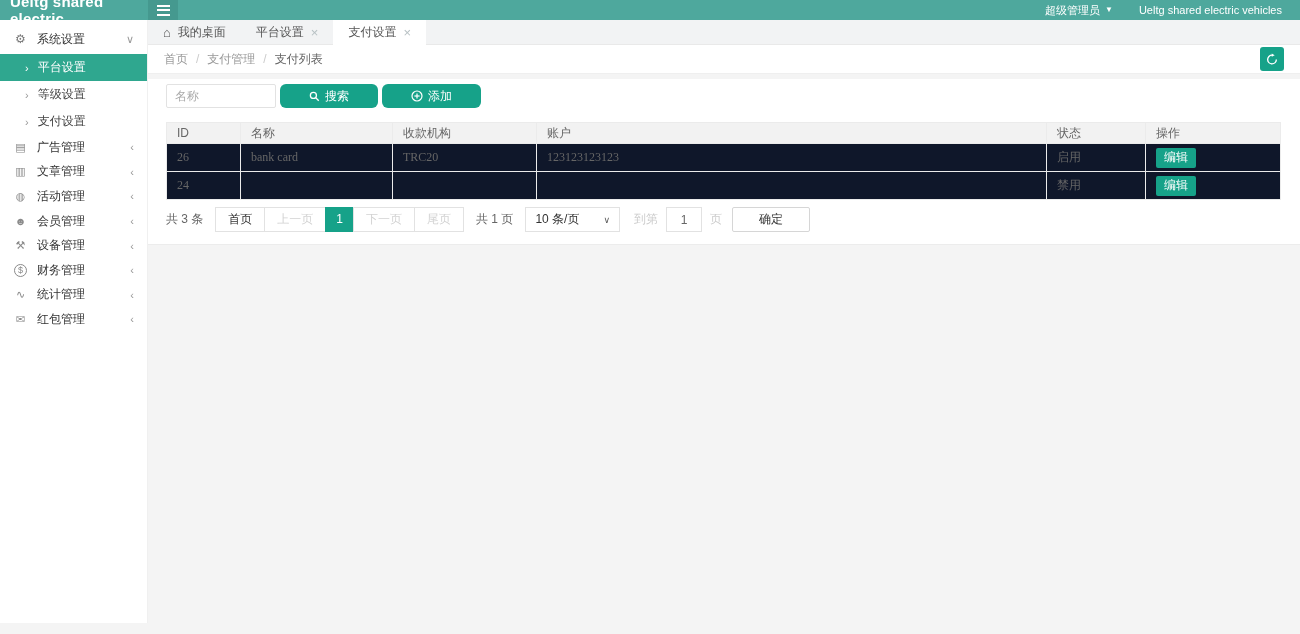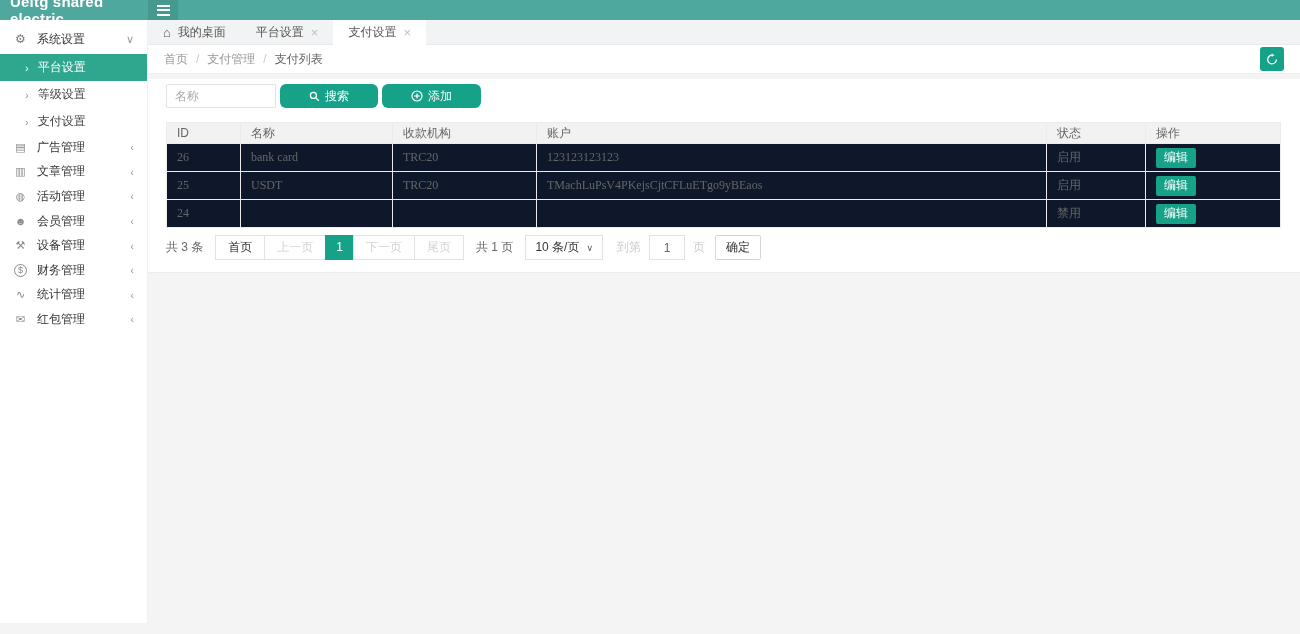--- a/index.html
+++ b/index.html
@@ -60,38 +60,45 @@
   .edit-btn { background:#16a289; color:#fff; border:none; border-radius:2px; height:20px; padding:0 8px; font-size:12px; cursor:pointer; font-family:inherit; }
   
   .pager { display:flex; align-items:center; margin-top:7px; height:25px; }
   .pager .total { color:#666; margin-right:12px; }
   .pgroup { display:flex; }
   .pbtn { min-width:26px; height:25px; line-height:23px; text-align:center; padding:0 12px; border:1px solid #e2e2e2; background:#fff; color:#333; margin-left:-1px; cursor:pointer; }
   .pbtn.first { margin-left:0; }
   .pbtn.disabled { color:#d2d2d2; cursor:default; }
   .pbtn.current { background:#16a289; border-color:#16a289; color:#fff; padding:0 10px; }
   .pages-count { color:#666; margin:0 12px; }
-  .psize { height:25px; border:1px solid #e2e2e2; background:#fff; display:flex; align-items:center; gap:7px; padding:0 9px; color:#333; cursor:pointer; }
+  .psize { height:25px; border:1px solid #e2e2e2; background:#fff; display:flex; align-items:center; gap:24px; padding:0 9px; color:#333; cursor:pointer; }
   .psize .sel-caret { font-size:9px; color:#555; }
   .goto-label { color:#ccc; margin:0 8px 0 14px; }
   .goto-input { width:36px; height:25px; border:1px solid #e2e2e2; text-align:center; color:#666; font-size:12px; outline:none; font-family:inherit; }
   .goto-unit { color:#ccc; margin:0 10px 0 8px; }
-  .confirm-btn { height:25px; border:1px solid #d6d6d6; background:#fff; border-radius:2px; color:#333; padding:0 10px; font-size:12px; cursor:pointer; font-family:inherit; }
+  .confirm-btn { height:25px; border:1px solid #d6d6d6; background:#fff; border-radius:2px; color:#333; padding:0 26px; font-size:12px; cursor:pointer; font-family:inherit; }
 </style>
 </head>
 <body>
 
 <header class="topbar">
   <div class="logo">Ueltg shared electric</div>
   <div class="hamburger">
     <span class="bars">
         <i></i>
         <i></i>
         <i></i>
       </span>
+  </div>
+  <div class="topbar-right">
+    <span class="user-menu">
+      <span>超级管理员</span>
+      <span class="caret">▼</span>
+    </span>
+    <span>Ueltg shared electric vehicles</span>
   </div>
 </header>
 
 <div class="layout">
 
   <aside class="sidebar">
     <div class="side-parent">
       <span class="g">⚙</span>
       <span>系统设置</span>
       <span class="chev">∨</span>
@@ -226,28 +233,20 @@
           <tbody>
             <tr>
               <td>26</td>
               <td>bank card</td>
               <td>TRC20</td>
               <td>123123123123</td>
               <td class="st-on">启用</td>
               <td><button class="edit-btn">编辑</button></td>
             </tr>
             <tr>
-              <td>25</td>
-              <td>USDT</td>
-              <td>TRC20</td>
-              <td>TMachLuPsV4PKejsCjtCFLuETgo9yBEaos</td>
-              <td class="st-on">启用</td>
-              <td><button class="edit-btn">编辑</button></td>
-            </tr>
-            <tr>
               <td>24</td>
               <td></td>
               <td></td>
               <td></td>
               <td class="st-off">禁用</td>
               <td><button class="edit-btn">编辑</button></td>
             </tr>
           </tbody>
         </table>
 

